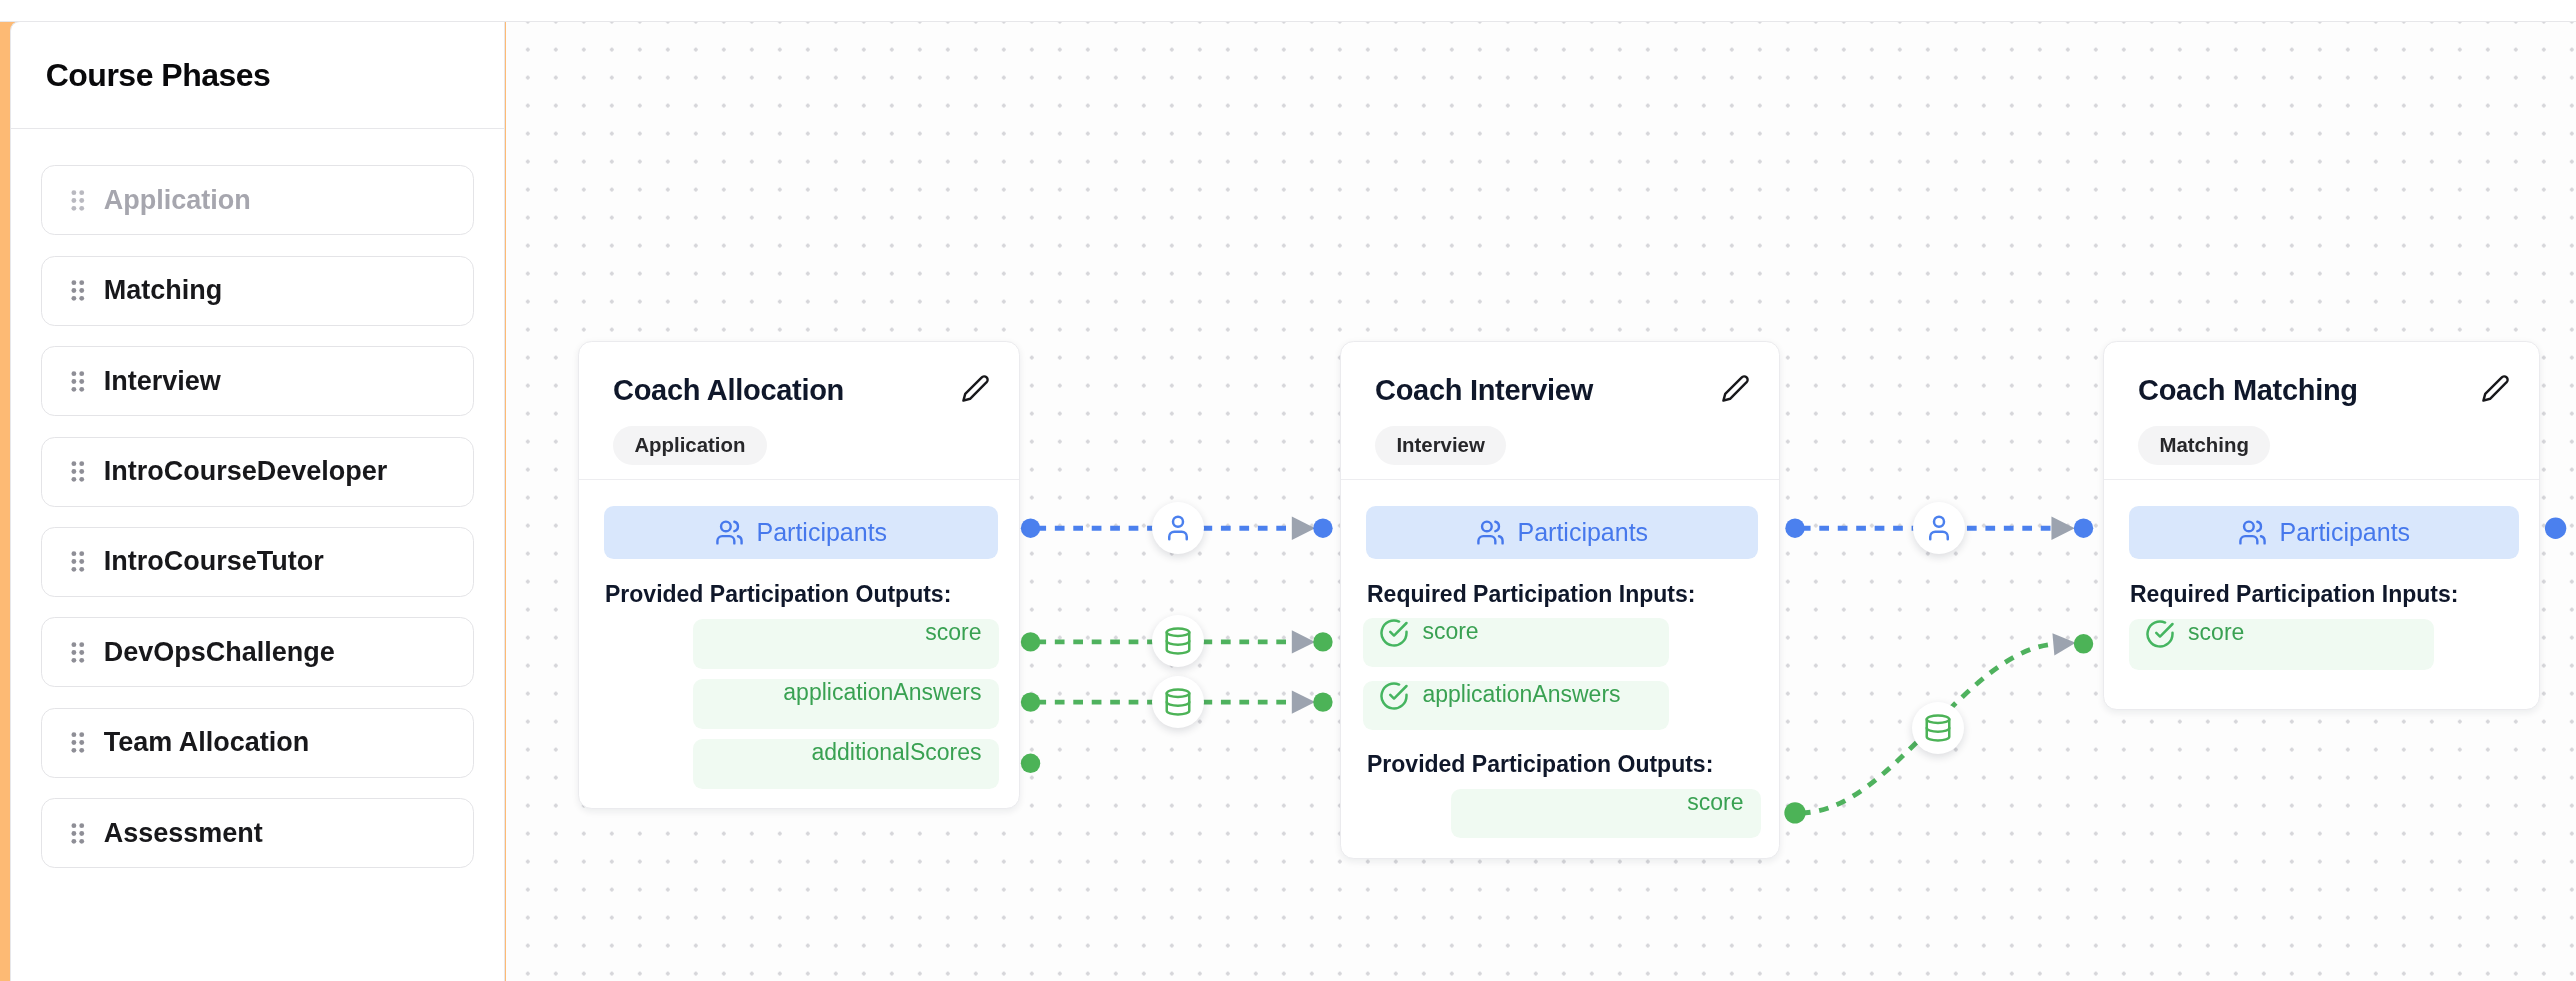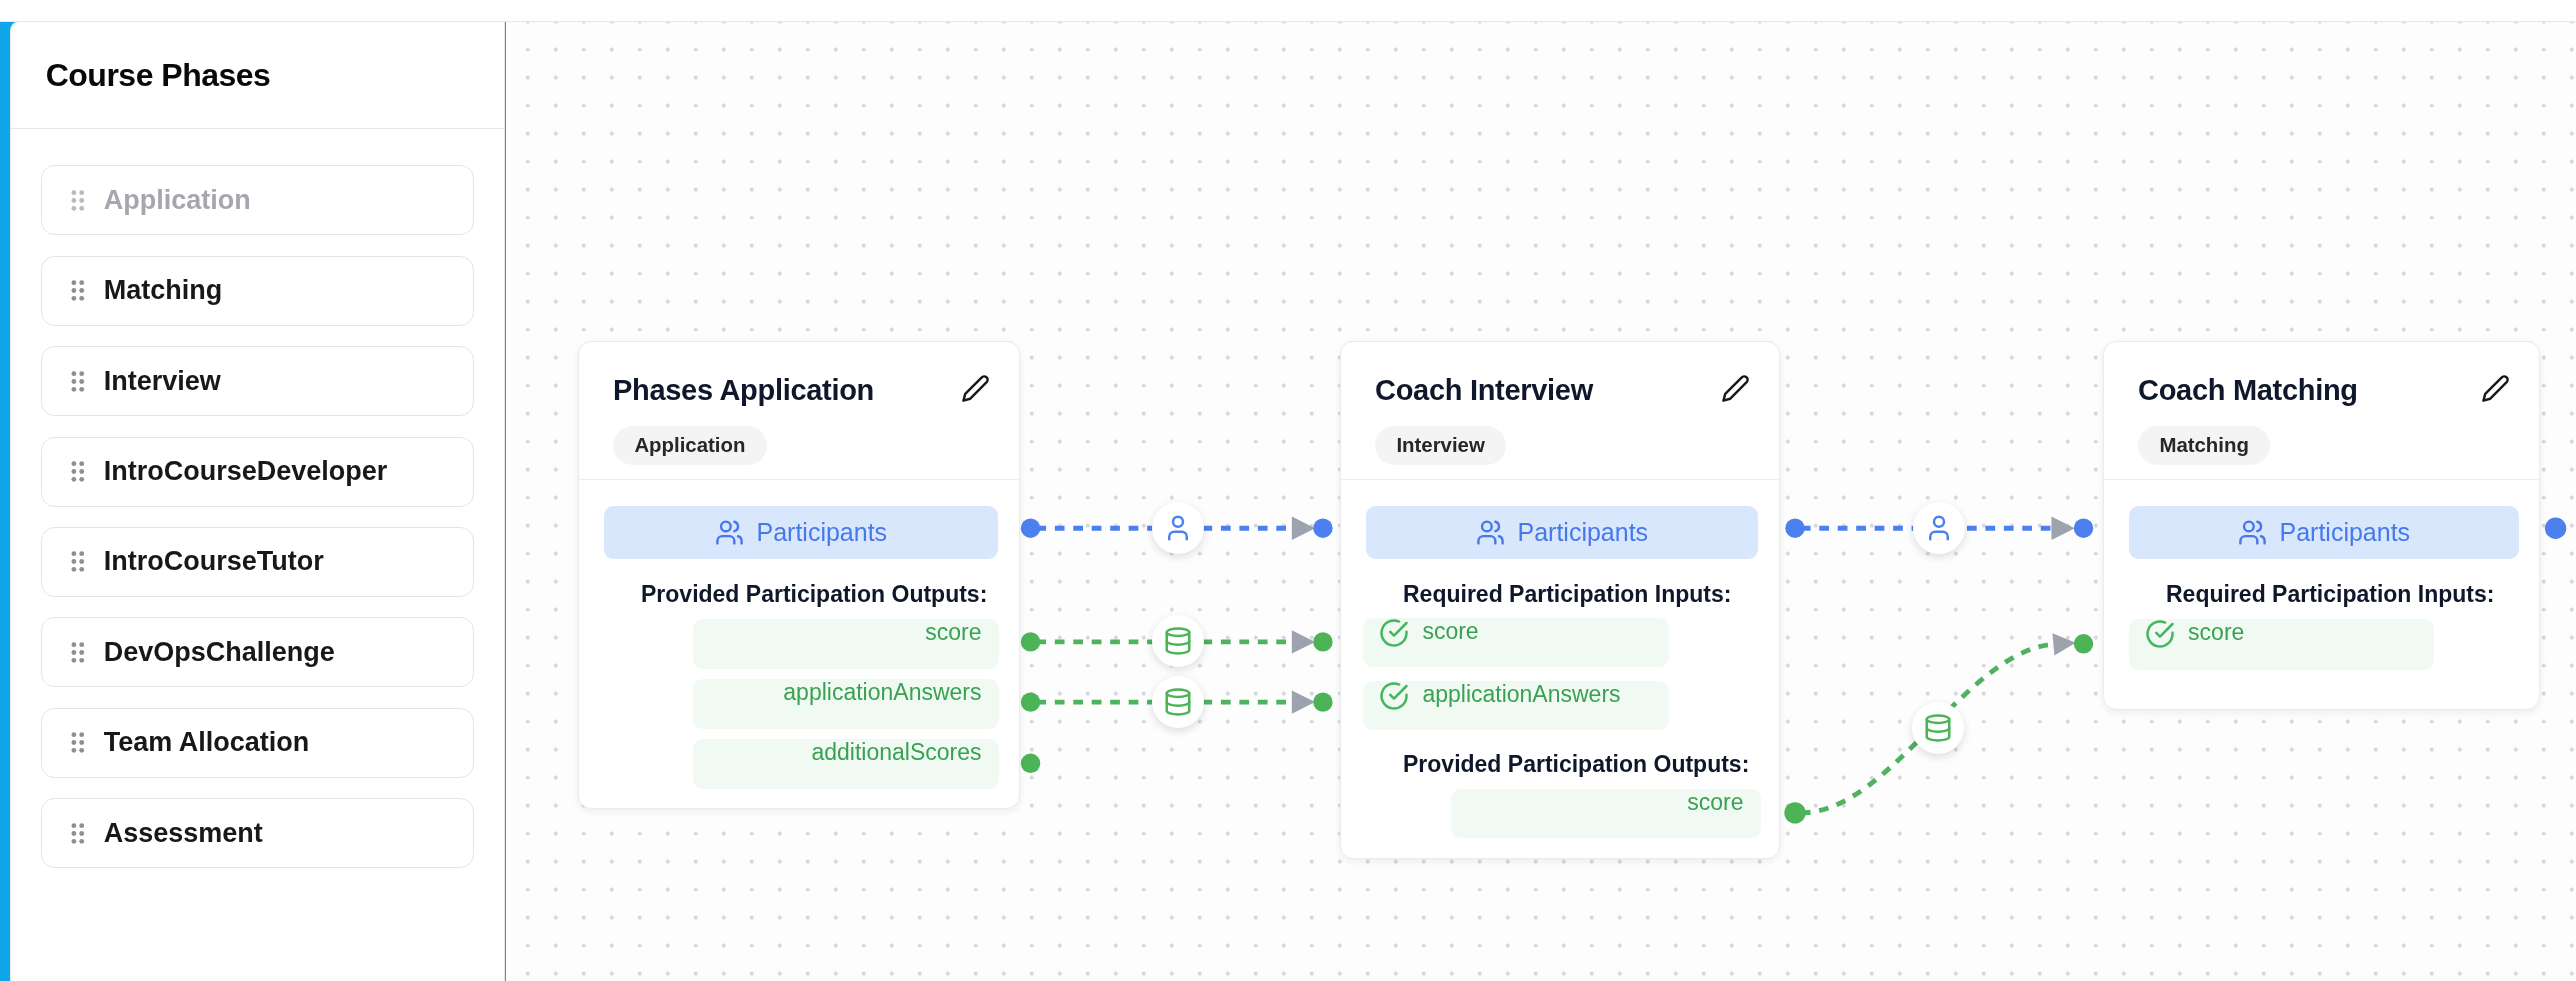--- a/index.html
+++ b/index.html
@@ -1,19 +1,19 @@
 <!DOCTYPE html>
 <html><head>
 <meta charset="utf-8">
 <style>
   html,body{margin:0;padding:0;background:#fff;}
   .app{
     position:relative;width:2576px;height:981px;overflow:hidden;
     font-family:"Liberation Sans","DejaVu Sans",sans-serif;
-    color:#18181b;background:#0ea5e9;
+    color:#18181b;background:#fdba74;
   }
   
   .topstrip{position:absolute;left:0;top:0;width:2576px;height:21.4px;background:#fff;border-bottom:1px solid #e7e7ea;}
   
   .sidebar{
     position:absolute;left:9.7px;top:21.4px;width:495px;height:960px;background:#fff;
     border-left:1px solid #e7e7ea;border-right:1px solid #e7e7ea;border-top:1px solid #e7e7ea;
     border-top-left-radius:9.7px;box-sizing:border-box;
   }
   .sidebar-header{height:107px;border-bottom:1px solid #e7e7ea;display:flex;align-items:center;padding-left:35px;box-sizing:border-box;}
@@ -48,21 +48,21 @@
     position:absolute;left:34px;top:84px;height:39px;padding:0 21.4px;border-radius:970px;
     background:#f4f4f5;display:inline-flex;align-items:center;font-size:20.4px;font-weight:600;color:#27272a;
   }
   .card-divider{position:absolute;left:0;top:137px;width:100%;height:1px;background:#ededf0;}
   .participants-btn{
     position:absolute;left:25px;top:164px;height:53px;border:none;border-radius:9.7px;
     background:#d9e7fc;color:#4678ec;display:flex;align-items:center;justify-content:center;gap:12.6px;
     font-size:25px;font-weight:500;cursor:pointer;font-family:inherit;
   }
   .participants-btn svg{width:29px;height:29px;}
-  .section-heading{position:absolute;left:26px;font-size:23px;font-weight:700;color:#0f172a;margin-left:36px;}
+  .section-heading{position:absolute;left:26px;font-size:23px;font-weight:700;color:#0f172a;}
   .pill{
     position:absolute;border-radius:9.7px;background:#f0faf2;color:#39a152;
     display:flex;align-items:flex-start;font-size:23px;box-sizing:border-box;
   }
   .pill.out{justify-content:flex-end;padding-right:17.5px;}
   .pill.in{justify-content:flex-start;padding-left:15.5px;gap:13.6px;}
   .pill .check{width:30px;height:30px;color:#45b560;flex:0 0 auto;}
   
   .medallion{
     position:absolute;width:52px;height:52px;border-radius:50%;background:#fff;
@@ -251,21 +251,21 @@
     </div>
     <div class="medallion green" style="left:1406px;top:680px;">
       <svg viewBox="0 0 24 24" fill="none" stroke="currentColor" stroke-width="2" stroke-linecap="round" stroke-linejoin="round">
           <ellipse cx="12" cy="5" rx="9" ry="3"></ellipse>
           <path d="M3 5v14a9 3 0 0 0 18 0V5"></path>
           <path d="M3 12a9 3 0 0 0 18 0"></path>
         </svg>
     </div>
 
     <div class="card" style="left:72px;top:319px;width:442px;height:468px;">
-      <div class="card-title">Phases Application</div>
+      <div class="card-title">Coach Allocation</div>
       <button class="edit-btn">
         <svg viewBox="0 0 24 24" fill="none" stroke="currentColor" stroke-width="2" stroke-linecap="round" stroke-linejoin="round">
             <path d="M17 3a2.85 2.83 0 1 1 4 4L7.5 20.5 2 22l1.5-5.5Z"></path>
           </svg>
       </button>
       <div class="badge">Application</div>
       <div class="card-divider"></div>
       <button class="participants-btn" style="width:394px;">
         <svg viewBox="0 0 24 24" fill="none" stroke="currentColor" stroke-width="2" stroke-linecap="round" stroke-linejoin="round">
             <path d="M16 21v-2a4 4 0 0 0-4-4H6a4 4 0 0 0-4 4v2"></path>

